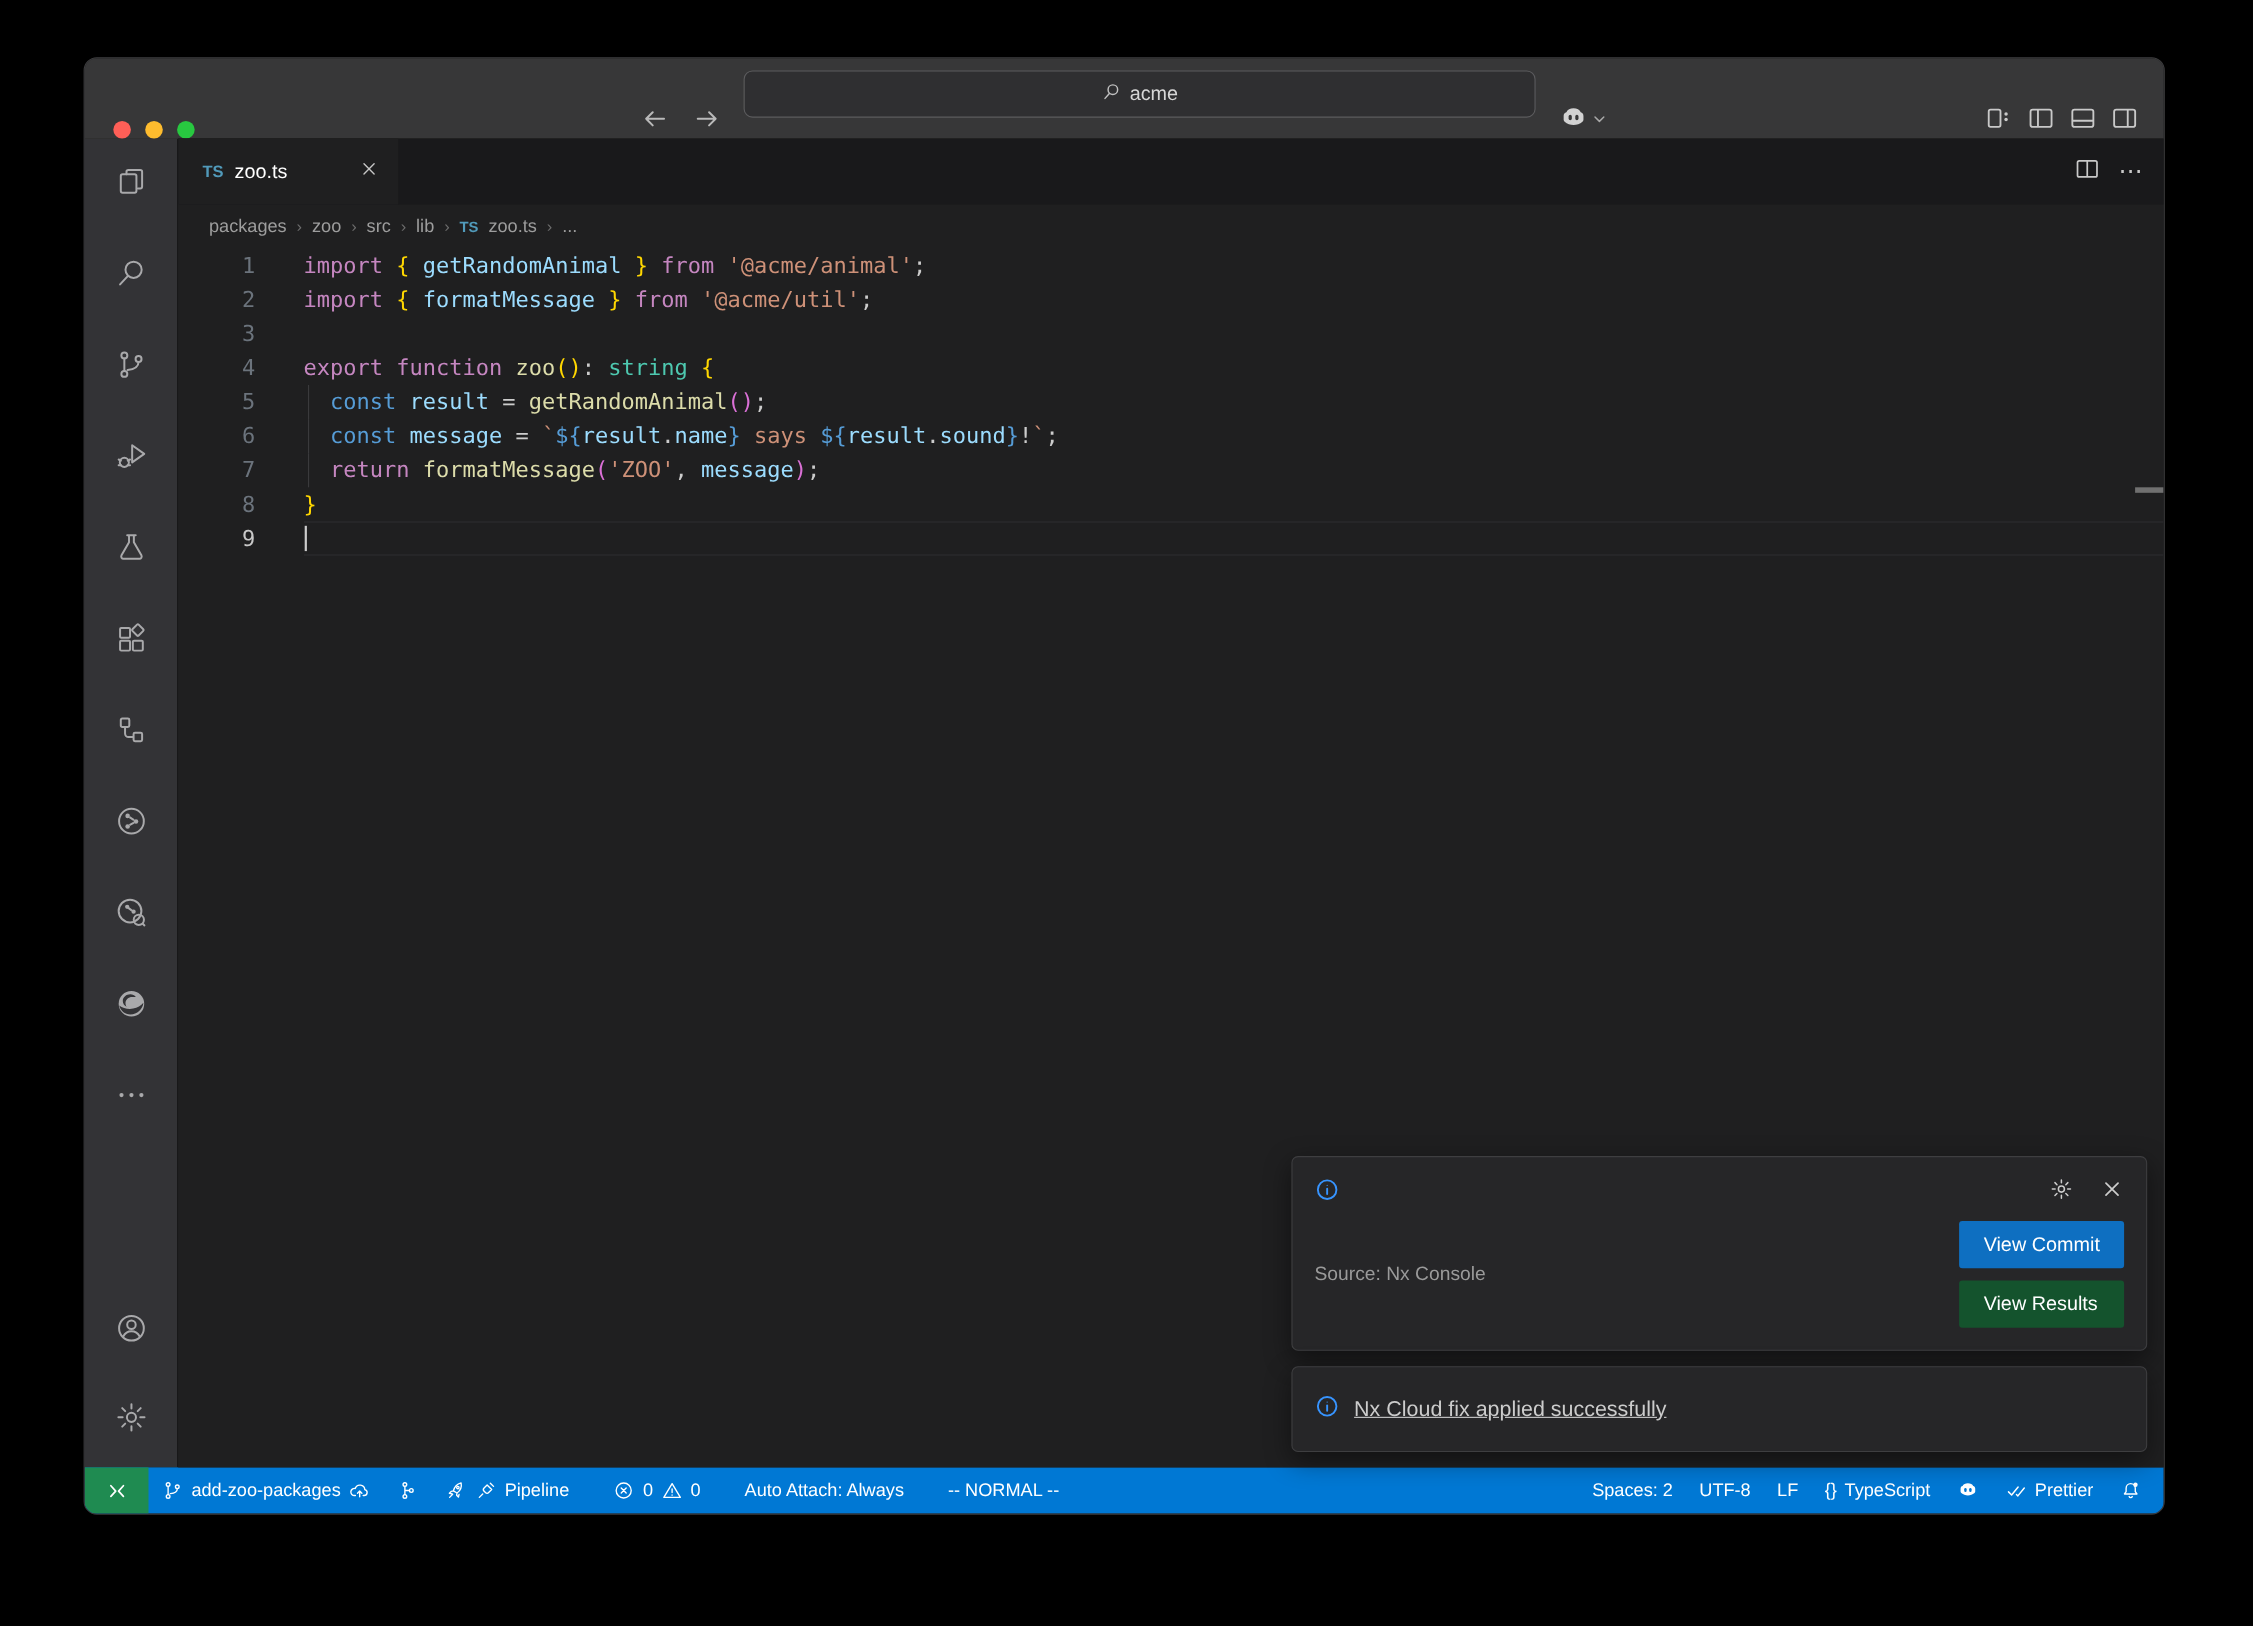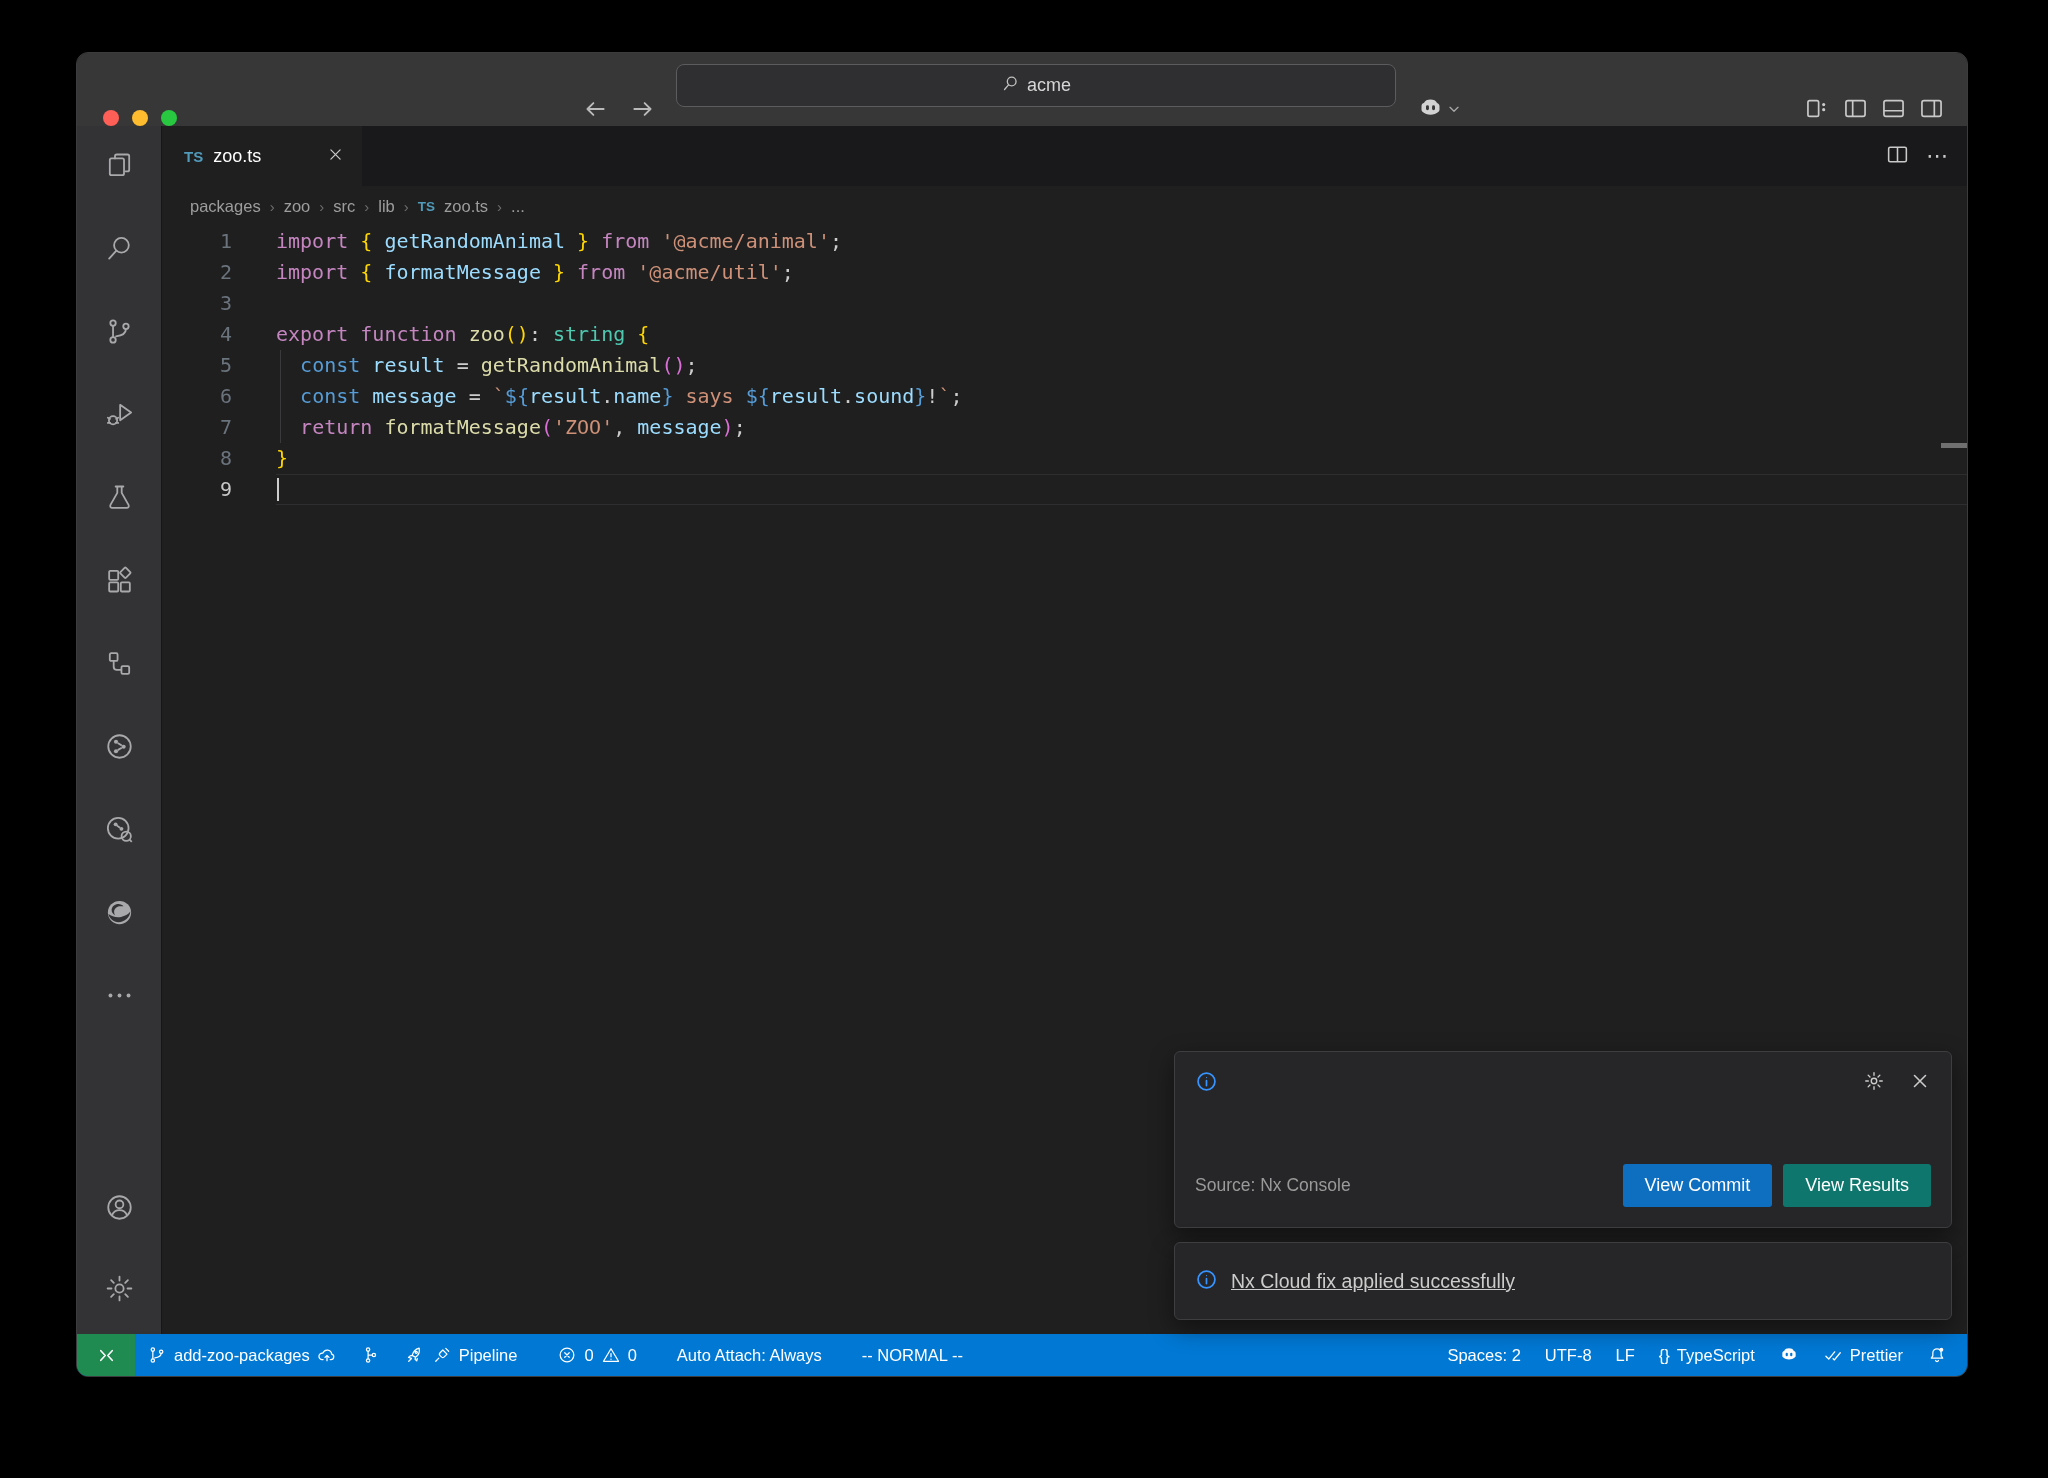--- a/index.html
+++ b/index.html
@@ -68,24 +68,24 @@
   .toast{background:#262628;border:1px solid #3e3e40;border-radius:6px;box-shadow:0 8px 24px rgba(0,0,0,.45);
     box-sizing:border-box;}
   .toast1{height:177px;padding:18px 20px 20px 20px;display:flex;flex-direction:column;}
   .toast-head{display:flex;align-items:flex-start;}
   .info-ic svg{width:23px;height:23px;color:#3794ff;flex:0 0 auto;}
   .toast-title{margin-left:13px;color:#cccccc;font-size:19.5px;line-height:42px;max-width:480px;margin-top:-9px;}
   .toast-tools{margin-left:auto;display:flex;gap:24px;color:#cccccc;}
   .toast-tools svg{width:22px;height:22px;}
   .toast-foot{margin-top:auto;display:flex;align-items:center;}
   .toast-source{color:#9a9a9a;font-size:17.5px;}
-  .toast-actions{margin-left:auto;display:flex;gap:11px;}
+  .toast-actions{margin-left:auto;display:flex;gap:11px;flex-direction:column;}
   .btn{height:43px;padding:0 22px;border-radius:3px;font-size:18px;color:#ffffff;display:flex;align-items:center;}
   .btn.primary{background:#0e6fc1;}
-  .btn.secondary{background:#0f766e;text-align:right;}
+  .btn.secondary{background:#14532d;text-align:right;}
   .toast2{height:78px;display:flex;align-items:center;padding:0 20px;}
   .toast2 .toast-msg{margin-left:13px;color:#cccccc;font-size:19.5px;text-decoration:underline;}
   
   .statusbar{height:42px;background:#0078d4;display:flex;align-items:stretch;color:#ffffff;
     font-size:16.5px;flex:0 0 auto;}
   .sb-item{display:flex;align-items:center;gap:7px;padding:0 12px;white-space:nowrap;}
   .sb-item svg{width:20px;height:20px;}
   .sb-remote{background:#1f8b51;width:58px;justify-content:center;padding:0;}
   .sb-remote svg{width:21px;height:21px;}
   .sb-right{margin-left:auto;display:flex;align-items:stretch;padding-right:8px;}

